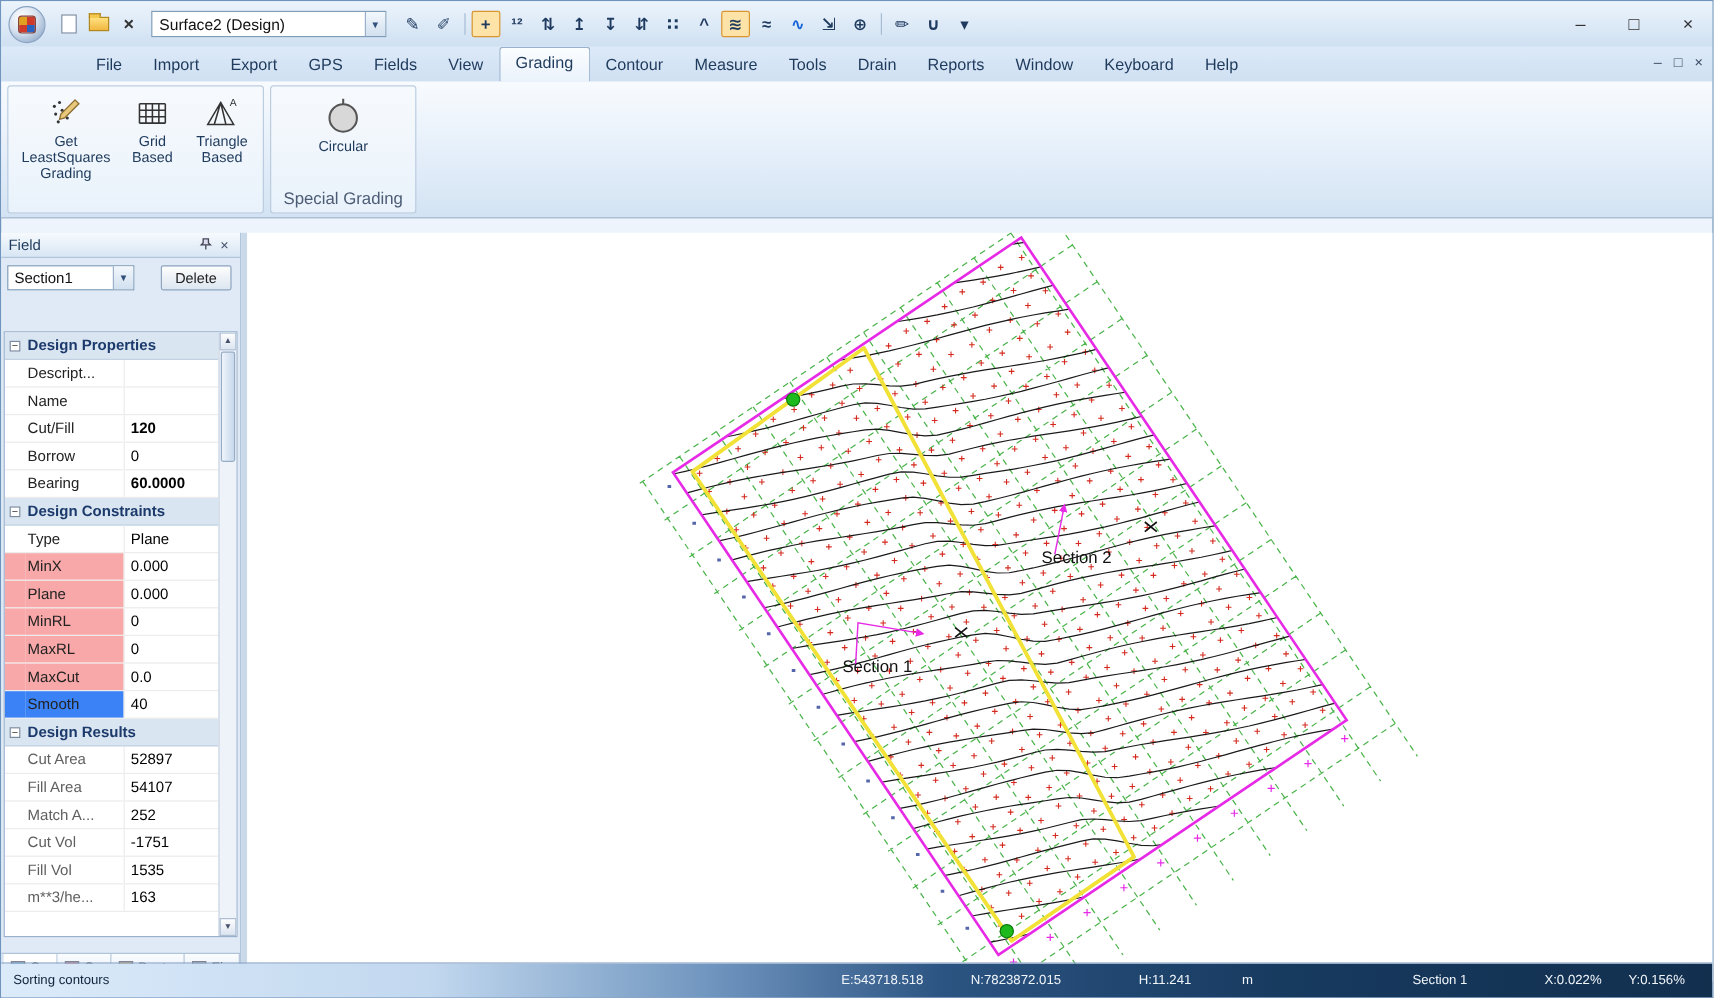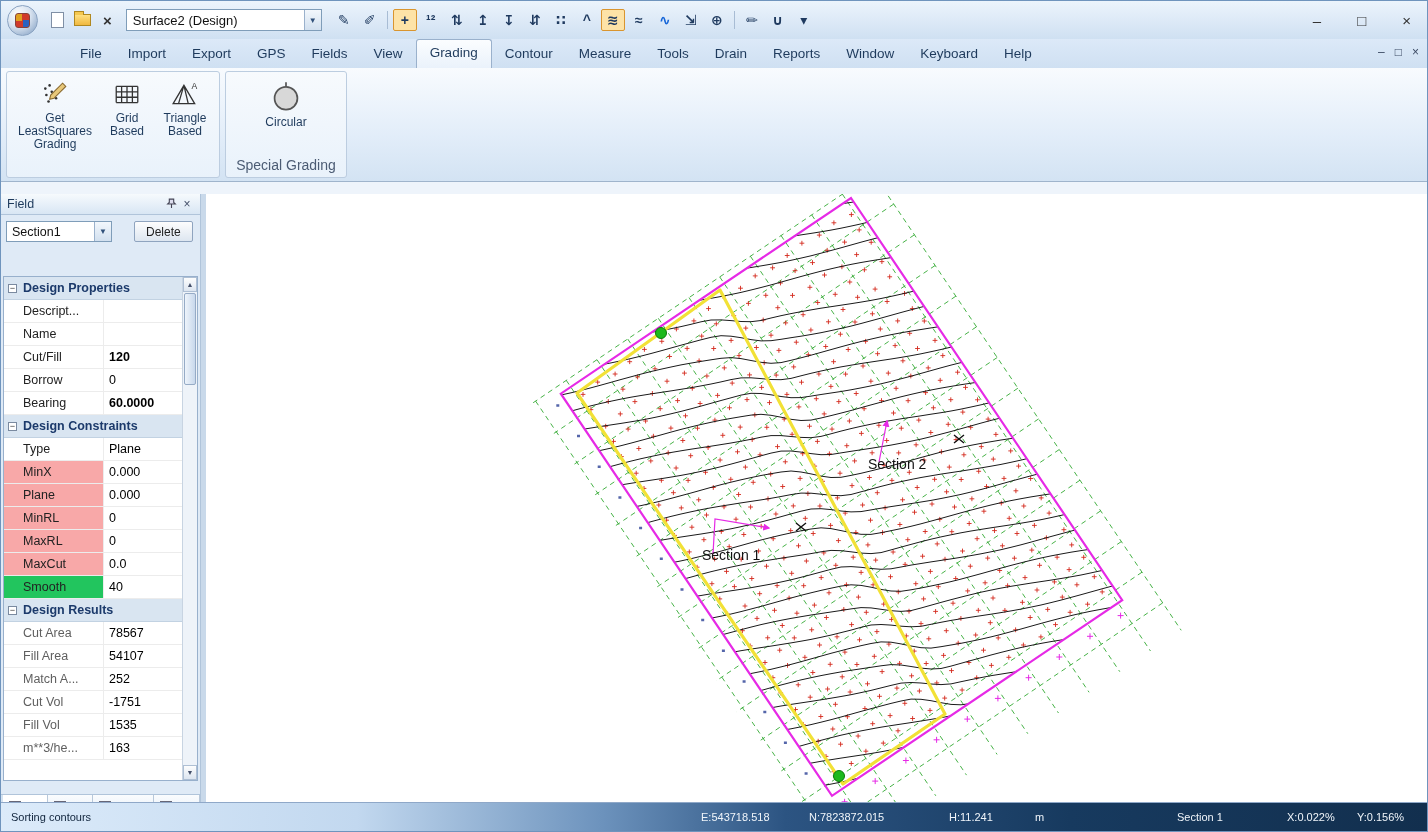--- a/index.html
+++ b/index.html
@@ -80,21 +80,21 @@
   .prow.group { background:#d9e5f1; color:#1c3a6b; font-weight:bold; border-bottom:1px solid #c2d2e2; }
   .pexp { width:17px; flex:0 0 auto; display:flex; align-items:center; justify-content:center; }
   .expander { width:9px; height:9px; border:1px solid #7a8aa0; background:#fff; font-size:9px; line-height:7px;
     text-align:center; color:#333; font-weight:normal; }
   .plabel { width:82px; flex:0 0 auto; padding-left:2px; overflow:hidden; white-space:nowrap; color:#222; }
   .prow.group .plabel { width:auto; flex:1; color:#1c3a6b; }
   .pvalue { flex:1; border-left:1px solid #ececec; padding-left:5px; color:#000; overflow:hidden; white-space:nowrap; }
   .prow.dim .plabel { color:#5f5f5f; }
   .prow.boldval .pvalue { font-weight:bold; }
   .prow.lbg-red .pexp, .prow.lbg-red .plabel { background:#f8a8a8; }
-  .prow.lbg-green .pexp, .prow.lbg-green .plabel { background:#22c55e; }
+  .prow.lbg-green .pexp, .prow.lbg-green .plabel { background:#3b82f6; }
   .vscroll { position:absolute; right:0; top:0; width:15px; height:100%; background:#eef3f9;
     border-left:1px solid #c8d4e2; display:flex; flex-direction:column; justify-content:space-between; }
   .sb-btn { width:14px; height:15px; background:linear-gradient(#fdfdfd,#dce5f0); border:1px solid #aebfd4;
     display:flex; align-items:center; justify-content:center; font-size:7px; color:#44506a; }
   .sb-thumb { position:absolute; top:16px; left:1px; width:12px; height:92px;
     background:linear-gradient(90deg,#eef4fb,#c8d8ec); border:1px solid #96abc6; border-radius:2px; }
 
   .panel-tabs { margin-top:auto; height:24px; display:flex; align-items:stretch; border-top:1px solid #b0c4da;
     background:#d4e2f1; padding-left:2px; }
   .ptab { display:flex; align-items:center; gap:4px; padding:0 6px; font-size:11.5px; color:#223;
@@ -330,21 +330,21 @@
           </div>
           <div class="prow group">
             <div class="pexp">
               <div class="expander">−</div>
             </div>
             <div class="plabel">Design Results</div>
           </div>
           <div class="prow dim">
             <div class="pexp"></div>
             <div class="plabel">Cut Area</div>
-            <div class="pvalue">78567</div>
+            <div class="pvalue">52897</div>
           </div>
           <div class="prow dim">
             <div class="pexp"></div>
             <div class="plabel">Fill Area</div>
             <div class="pvalue">54107</div>
           </div>
           <div class="prow dim">
             <div class="pexp"></div>
             <div class="plabel">Match A...</div>
             <div class="pvalue">252</div>

